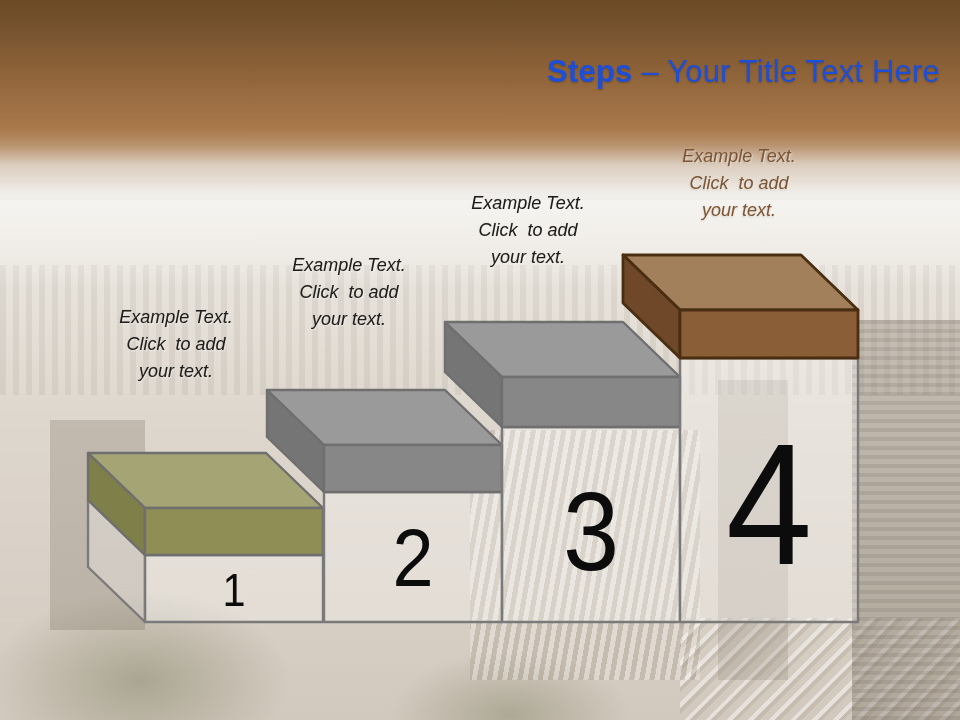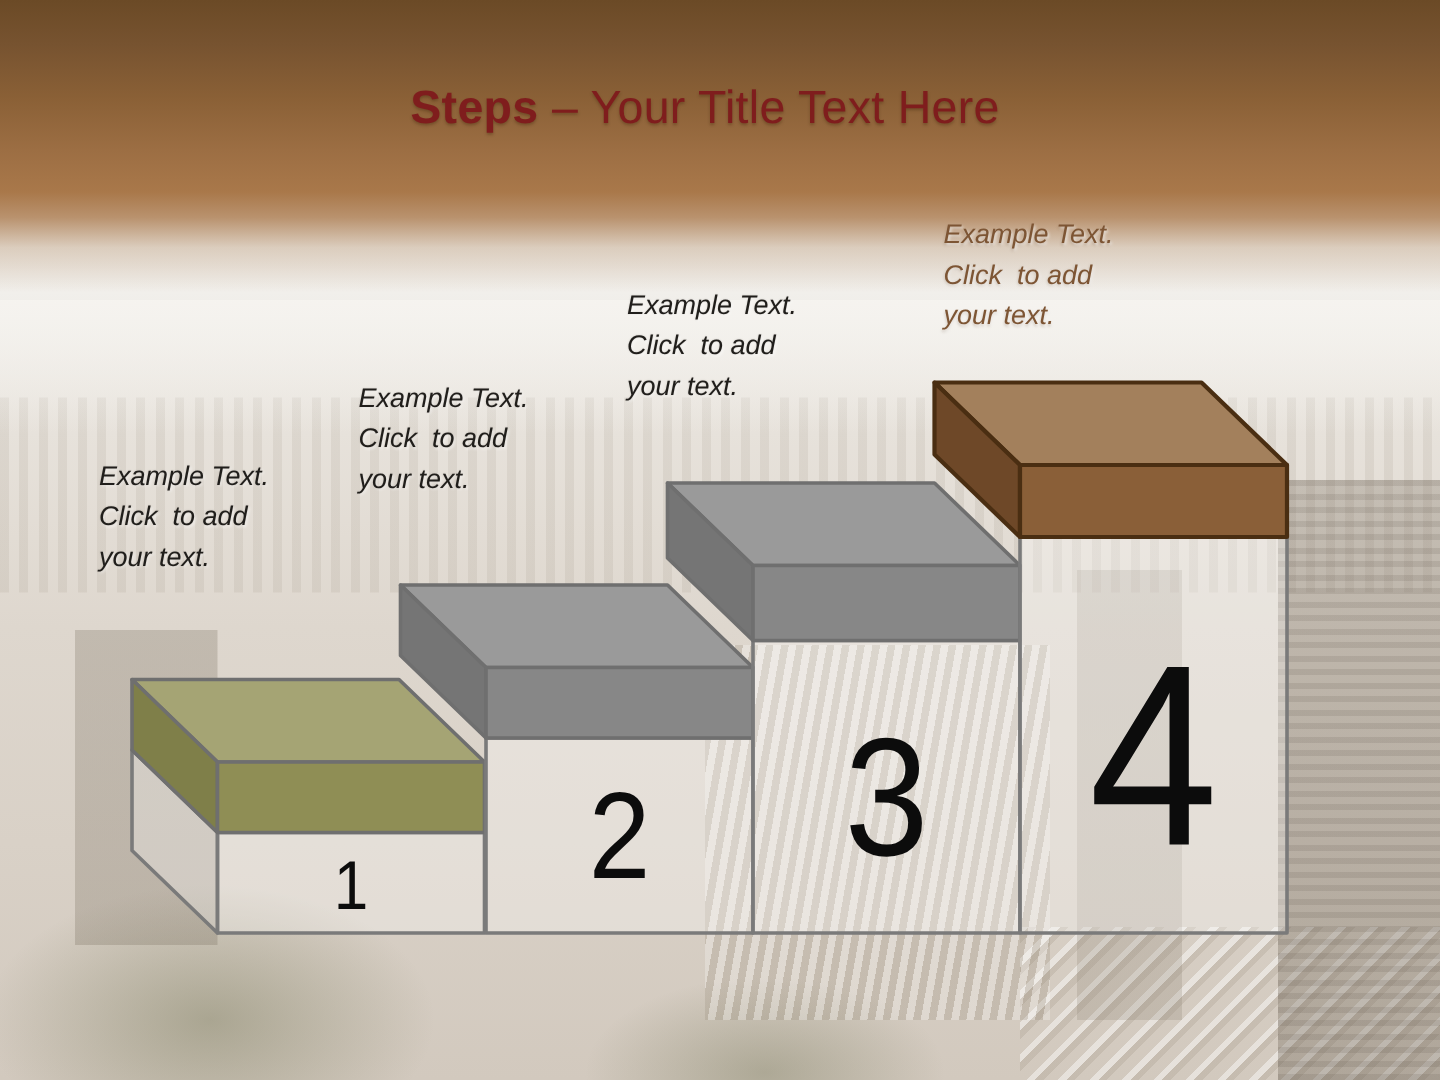--- a/index.html
+++ b/index.html
@@ -71,34 +71,35 @@
   .header-band {
     position: absolute; left: 0; top: 0; width: 960px; height: 210px;
     background: linear-gradient(180deg,
       #6b4a26 0px, #775330 30px, #8a6036 65px, #9c6e43 100px,
       #a9784a 128px, rgba(172,124,80,0.80) 145px,
       rgba(190,158,126,0.40) 165px, rgba(220,208,196,0) 195px);
   }
 
   .slide-title {
     position: absolute; left: 0; top: 54px; width: 940px;
-    text-align: center;
-    color: #7f1d1d;
+    text-align: right;
+    color: #1d4ed8;
     font-size: 31px;
     letter-spacing: 0.2px;
     text-shadow: 0 1px 2px rgba(60,35,10,0.35);
     white-space: nowrap;
   }
   .slide-title .t-bold { font-weight: bold; }
   .slide-title .t-rest { font-weight: normal; margin-left: 9px; }
 
   
   .caption {
     position: absolute;
     width: 220px;
+    text-align: center;
     font-style: italic;
     font-size: 18px;
     line-height: 27px;
     white-space: pre;
     color: #201e1b;
     text-shadow: 1px 1px 2px rgba(255,255,255,0.65), 0 0 1px rgba(70,60,50,0.35);
   }
   .caption.c1 { left: 66px;  top: 304px; }
   .caption.c2 { left: 239px; top: 252px; }
   .caption.c3 { left: 418px; top: 190px; }

